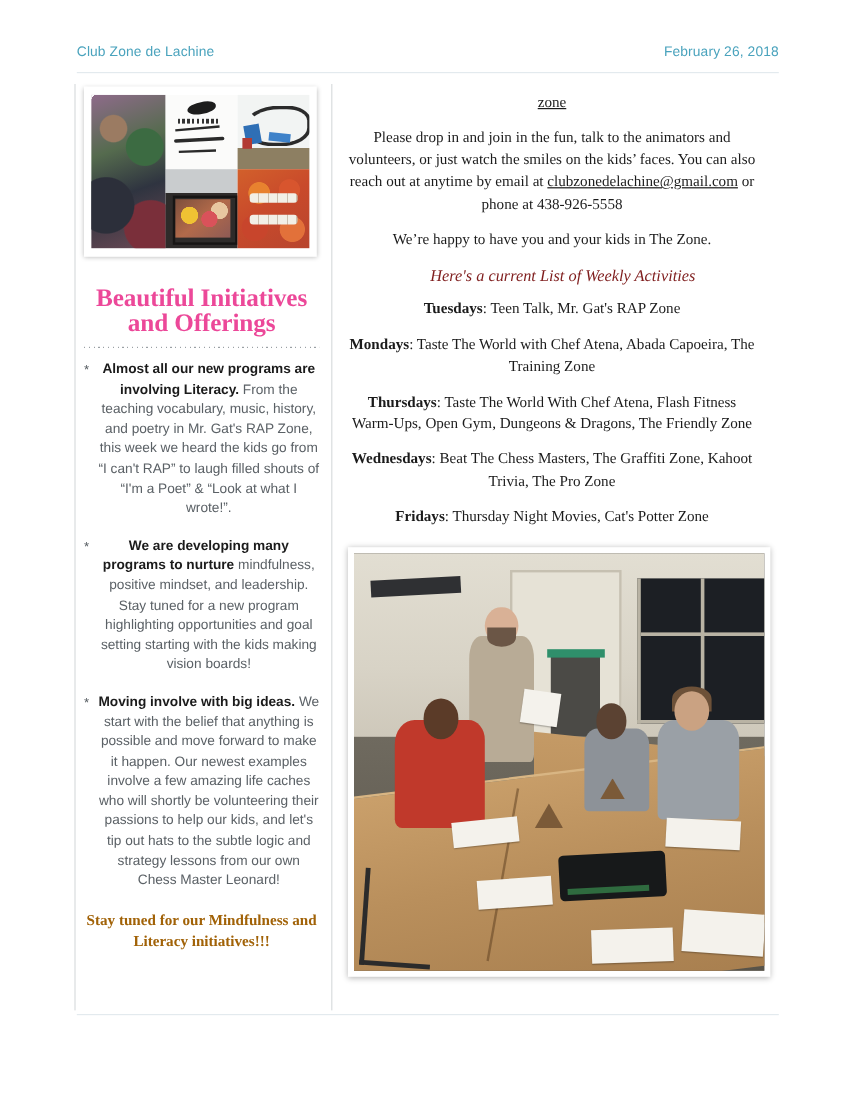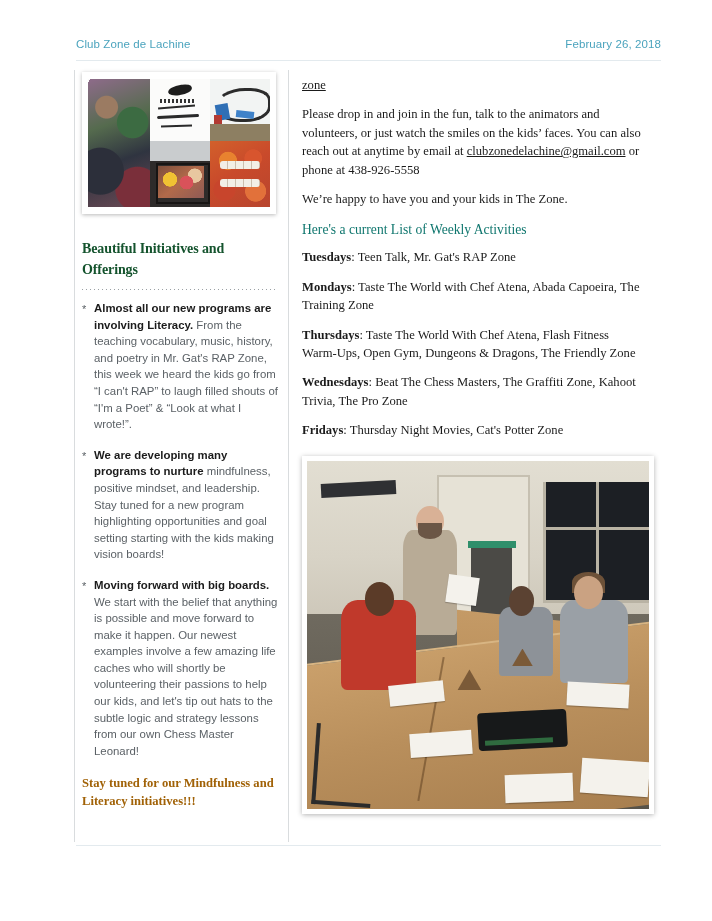--- a/index.html
+++ b/index.html
@@ -9,24 +9,25 @@
   }
   body {
     width: 712px;
     height: 921px;
     position: relative;
     font-family: "Liberation Serif", serif;
     overflow: hidden;
   }
   .page {
     position: absolute;
-    left: 16px; top: 0;
+    left: 4px; top: 0;
     width: 636px;
     height: 921px;
     background: #ffffff;
+    text-align: center;
   }
 
   
   .header {
     position: absolute;
     left: 60px;
     top: 38px;
     width: 585px;
     display: flex;
     justify-content: space-between;
@@ -194,23 +195,23 @@
     border-radius: 3px;
   }
   .teeth-top { top: 30%; }
   .teeth-bot { top: 57%; }
 
   
   .side-head {
     margin-top: 24px;
     font-family: "Liberation Serif", serif;
     font-weight: bold;
-    font-size: 14px;
+    font-size: 21px;
     line-height: 21px;
-    color: #14532d;
+    color: #ec4899;
     letter-spacing: -0.1px;
   }
   .dot-rule {
     margin-top: 9px;
     height: 1px;
     background: repeating-linear-gradient(90deg, #9aa0a4 0 1px, transparent 1px 4px);
   }
 
   .bullets {
     margin-top: 10px;
@@ -256,22 +257,23 @@
     font-family: "Liberation Serif", serif;
     font-size: 12.6px;
     line-height: 18.4px;
   }
   .link-u {
     text-decoration: underline;
   }
   .activities-head {
     margin: 14px 0 10px 0;
     font-family: "Liberation Serif", serif;
+    font-style: italic;
     font-size: 13.6px;
-    color: #0f766e;
+    color: #7f1d1d;
   }
   .day { margin: 0 0 11px 0; }
   .day b { font-weight: bold; }
 
   
   .photo-frame {
     margin-top: 16px;
     width: 352px;
     height: 358px;
     background: #ffffff;
@@ -521,21 +523,21 @@
       <div class="bullet">
         <span class="star">*</span>
         <b>Almost all our new programs are involving Literacy.</b><span> From the teaching vocabulary, music, history, and poetry in Mr. Gat's RAP Zone, this week we heard the kids go from “I can't RAP” to laugh filled shouts of “I'm a Poet” &amp; “Look at what I wrote!”.</span>
       </div>
       <div class="bullet">
         <span class="star">*</span>
         <b>We are developing many programs to nurture</b><span> mindfulness, positive mindset, and leadership. Stay tuned for a new program highlighting opportunities and goal setting starting with the kids making vision boards!</span>
       </div>
       <div class="bullet">
         <span class="star">*</span>
-        <b>Moving forward with big boards.</b><span> We start with the belief that anything is possible and move forward to make it happen. Our newest examples involve a few amazing life caches who will shortly be volunteering their passions to help our kids, and let's tip out hats to the subtle logic and strategy lessons from our own Chess Master Leonard!</span>
+        <b>Moving involve with big ideas.</b><span> We start with the belief that anything is possible and move forward to make it happen. Our newest examples involve a few amazing life caches who will shortly be volunteering their passions to help our kids, and let's tip out hats to the subtle logic and strategy lessons from our own Chess Master Leonard!</span>
       </div>
     </div>
 
     <div class="side-closing">Stay tuned for our Mindfulness and Literacy initiatives!!!</div>
   </div>
 
   <div class="main">
     <p><span class="link-u">zone</span></p>
 
     <p><span>Please drop in and join in the fun, talk to the animators and volunteers, or just watch the smiles on the kids’ faces. You can also reach out at anytime by email at </span><span class="link-u">clubzonedelachine@gmail.com</span><span> or phone at 438-926-5558</span></p>

